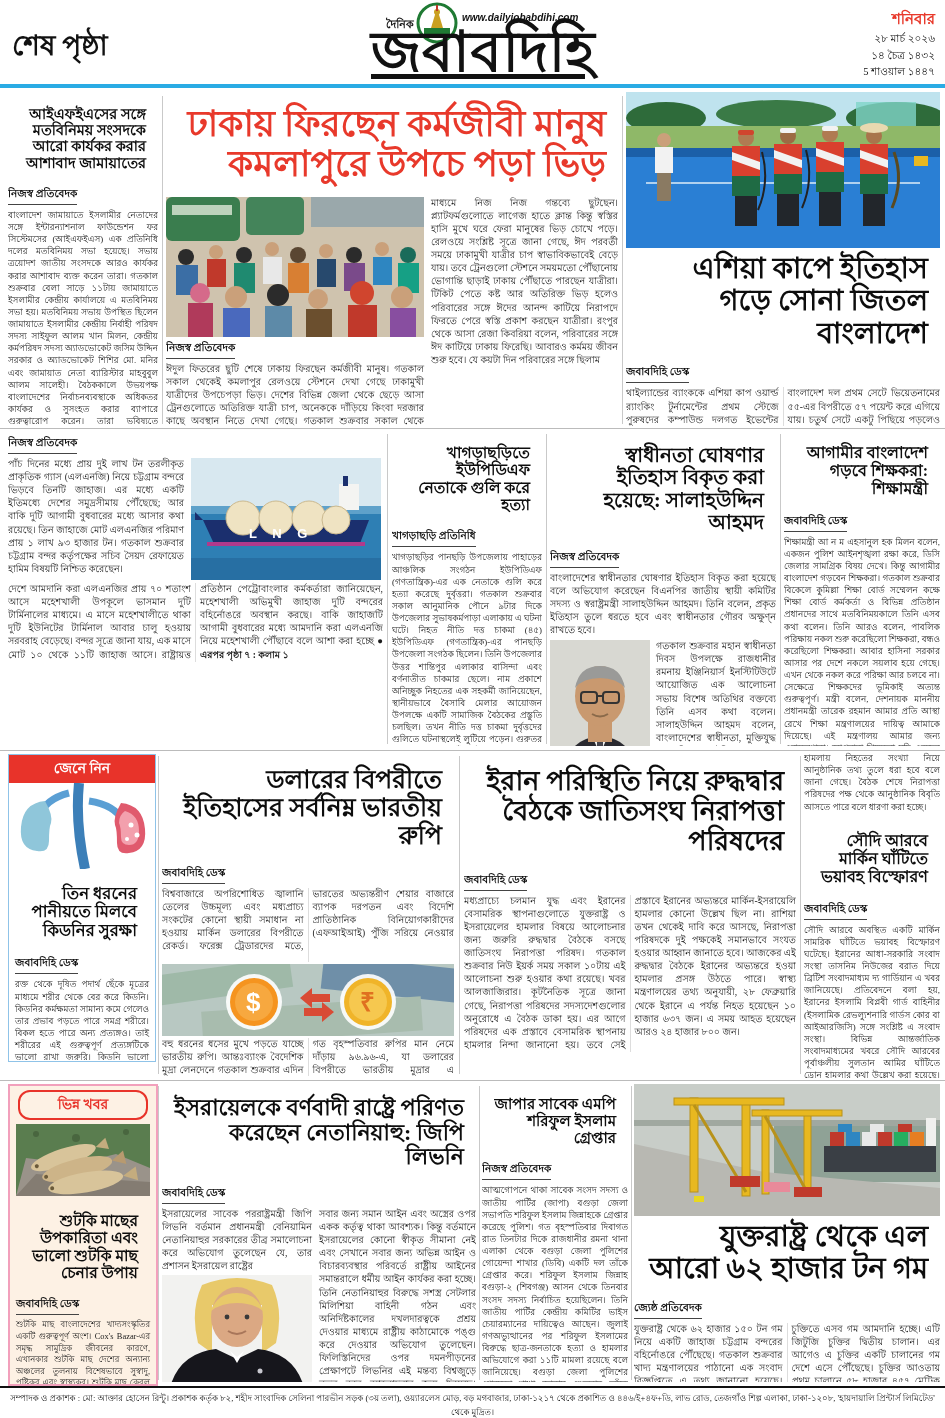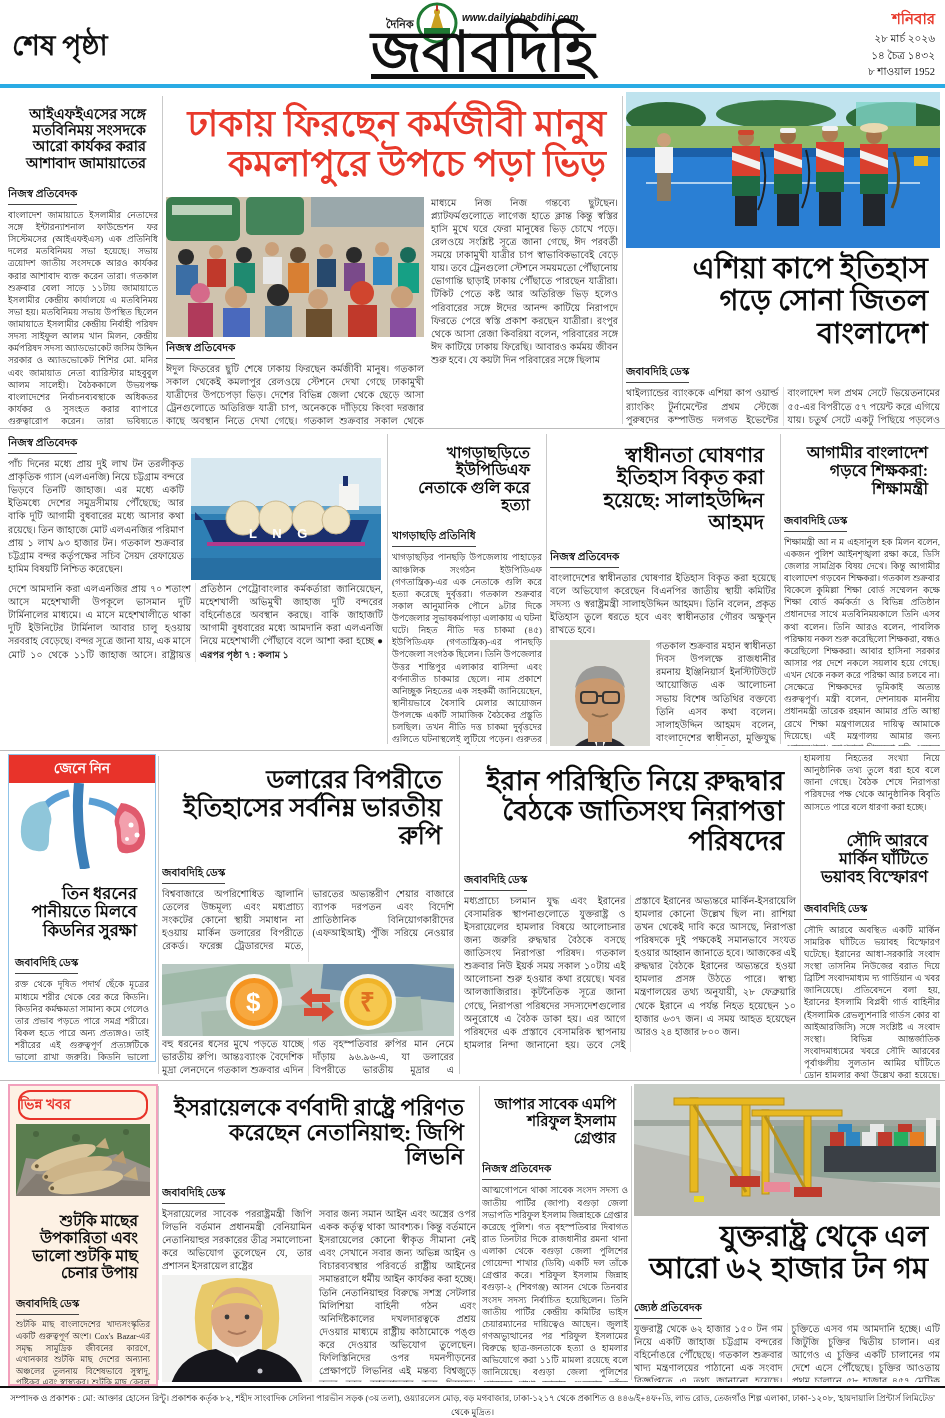--- a/index.html
+++ b/index.html
@@ -23,21 +23,21 @@
   #dateblock{text-align:right;font-size:10.5px;line-height:1.55;}
   #dateblock .day{color:#e8392b;font-weight:bold;font-size:15px;}
   #masthead-title{font-size:56px;font-weight:bold;letter-spacing:1px;line-height:1;}
   #blue-bar{background:#2aabe4;}
   
   .sidebox{border:1px solid #8fc3e8;background:#fff;}
   .sidebox .boxhead{background:#e8332a;color:#fff;font-weight:bold;font-size:14px;
                     text-align:center;padding:2px 0;}
   #box-fish{border:2px solid #f2a0bc;background:#fdf1e4;}
   #box-fish .boxhead2{border:2px solid #e8332a;color:#e8332a;border-radius:12px;
-                      font-weight:bold;font-size:14px;text-align:left;margin:4px 8px;padding:1px 0;background:transparent;}
+                      font-weight:bold;font-size:14px;text-align:center;margin:4px 8px;padding:1px 0;background:transparent;}
   .pad{padding:4px 6px;}
   #footer{border-top:2px solid #111;text-align:center;font-size:8.6px;line-height:1.6;padding-top:4px;color:#1a1a1a;}
 </style>
 </head>
 <body>
 
 <div id="page">
 
   <div class="abs" style="left:12px;top:24px;" id="page-label">শেষ পৃষ্ঠা</div>
 
@@ -51,21 +51,21 @@
       <rect x="20" y="3" width="2" height="6" fill="#c0392b"></rect>
     </svg>
     <span class="abs" style="left:142px;top:10px;font-size:10px;font-weight:bold;font-family:'Liberation Sans',sans-serif;font-style:italic;">www.dailyjobabdihi.com</span>
     <div class="abs" style="left:51px;top:22px;width:320px;text-decoration:underline;" id="masthead-title">জবাবদিহি</div>
   </div>
 
   <div class="abs" id="dateblock" style="right:10px;top:8px;width:130px;">
     <div class="day">শনিবার</div>
     <div>২৮ মার্চ ২০২৬</div>
     <div>১৪ চৈত্র ১৪৩২</div>
-    <div>৮ শাওয়াল 1952</div>
+    <div>5 শাওয়াল ১৪৪৭</div>
   </div>
 
   <div class="abs" id="blue-bar" style="left:0;top:84px;width:945px;height:4px;"></div>
 
   <div class="abs article" style="left:8px;top:94px;width:150px;height:332px;">
     <h3 style="font-size:14.5px;">আইএফইএসের সঙ্গে মতবিনিময় সংসদকে আরো কার্যকর করার আশাবাদ জামায়াতের</h3>
     <span class="byline">নিজস্ব প্রতিবেদক</span>
     <p class="body sm"><span>বাংলাদেশ জামায়াতে ইসলামীর নেতাদের সঙ্গে ইন্টারন্যাশনাল ফাউন্ডেশন ফর সিস্টেমসের (আইএফইএস) এক প্রতিনিধি দলের মতবিনিময় সভা হয়েছে। সভায় ত্রয়োদশ জাতীয় সংসদকে আরও কার্যকর করার আশাবাদ ব্যক্ত করেন তারা। গতকাল শুক্রবার বেলা সাড়ে ১১টায় জামায়াতে ইসলামীর কেন্দ্রীয় কার্যালয়ে এ মতবিনিময় সভা হয়। মতবিনিময় সভায় উপস্থিত ছিলেন জামায়াতে ইসলামীর কেন্দ্রীয় নির্বাহী পরিষদ সদস্য সাইফুল আলম খান মিলন, কেন্দ্রীয় কর্মপরিষদ সদস্য অ্যাডভোকেট জসিম উদ্দিন সরকার ও অ্যাডভোকেট শিশির মো. মনির এবং জামায়াত নেতা ব্যারিস্টার মাহবুবুল আলম সালেহী। বৈঠককালে উভয়পক্ষ বাংলাদেশের নির্বাচনব্যবস্থাকে অধিকতর কার্যকর ও সুসংহত করার ব্যাপারে গুরুত্বারোপ করেন। তারা ভবিষ্যতে বাংলাদেশের সাংবিধানিক ও গণতান্ত্রিক প্রতিষ্ঠানসমূহকে আরও শক্তিশালী ও টেকসই করার লক্ষ্যে সম্মিলিতভাবে যথাযথ ভূমিকা রাখবেন বলে অভিমত ব্যক্ত করেন। মতবিনিময় সভা শেষে প্রেস ●</span> </p>
   </div>
 

